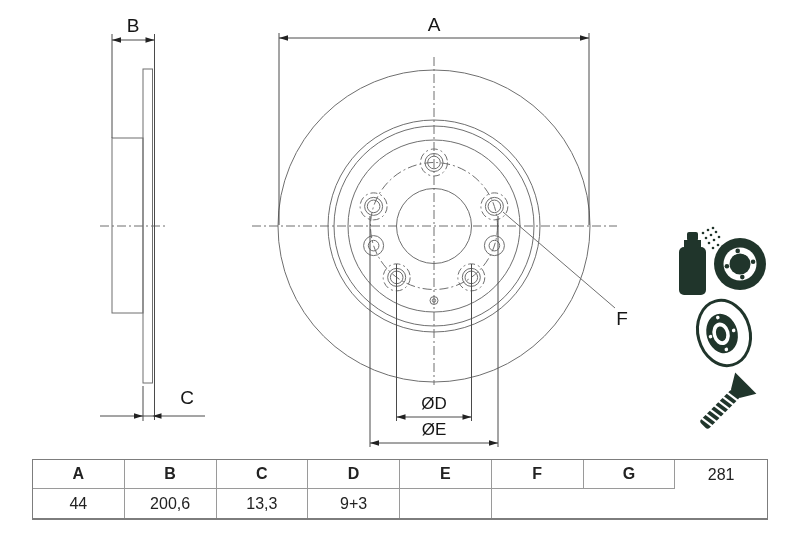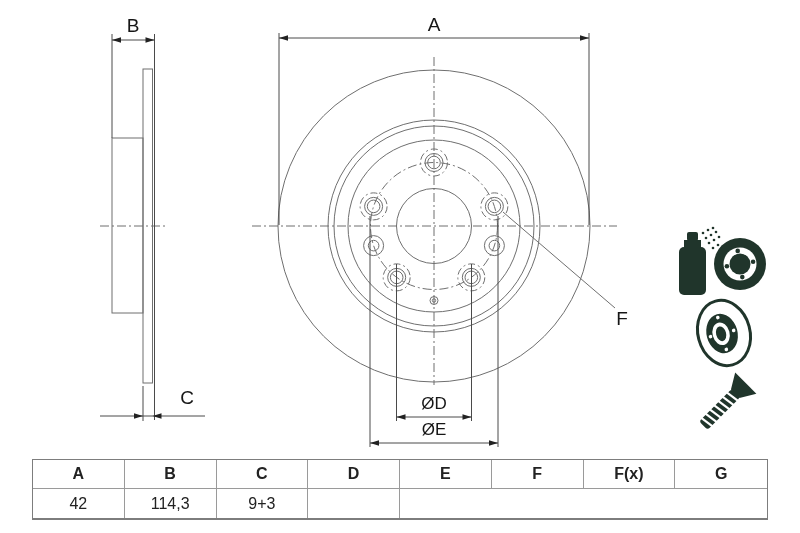--- a/index.html
+++ b/index.html
@@ -200,21 +200,22 @@
   </svg>
 
   
   <div id="spec-table">
       <div class="cell hdr">A</div>
       <div class="cell hdr">B</div>
       <div class="cell hdr">C</div>
       <div class="cell hdr">D</div>
       <div class="cell hdr">E</div>
       <div class="cell hdr">F</div>
-      <div class="cell hdr">F(x)</div>
       <div class="cell hdr">G</div>
-      <div class="cell val">42</div>
-      <div class="cell val">114,3</div>
+      <div class="cell val">281</div>
+      <div class="cell val">44</div>
+      <div class="cell val">200,6</div>
+      <div class="cell val">13,3</div>
       <div class="cell val">9+3</div>
       <div class="cell val"></div>
     </div>
 
 </div>
 
 </body></html>

